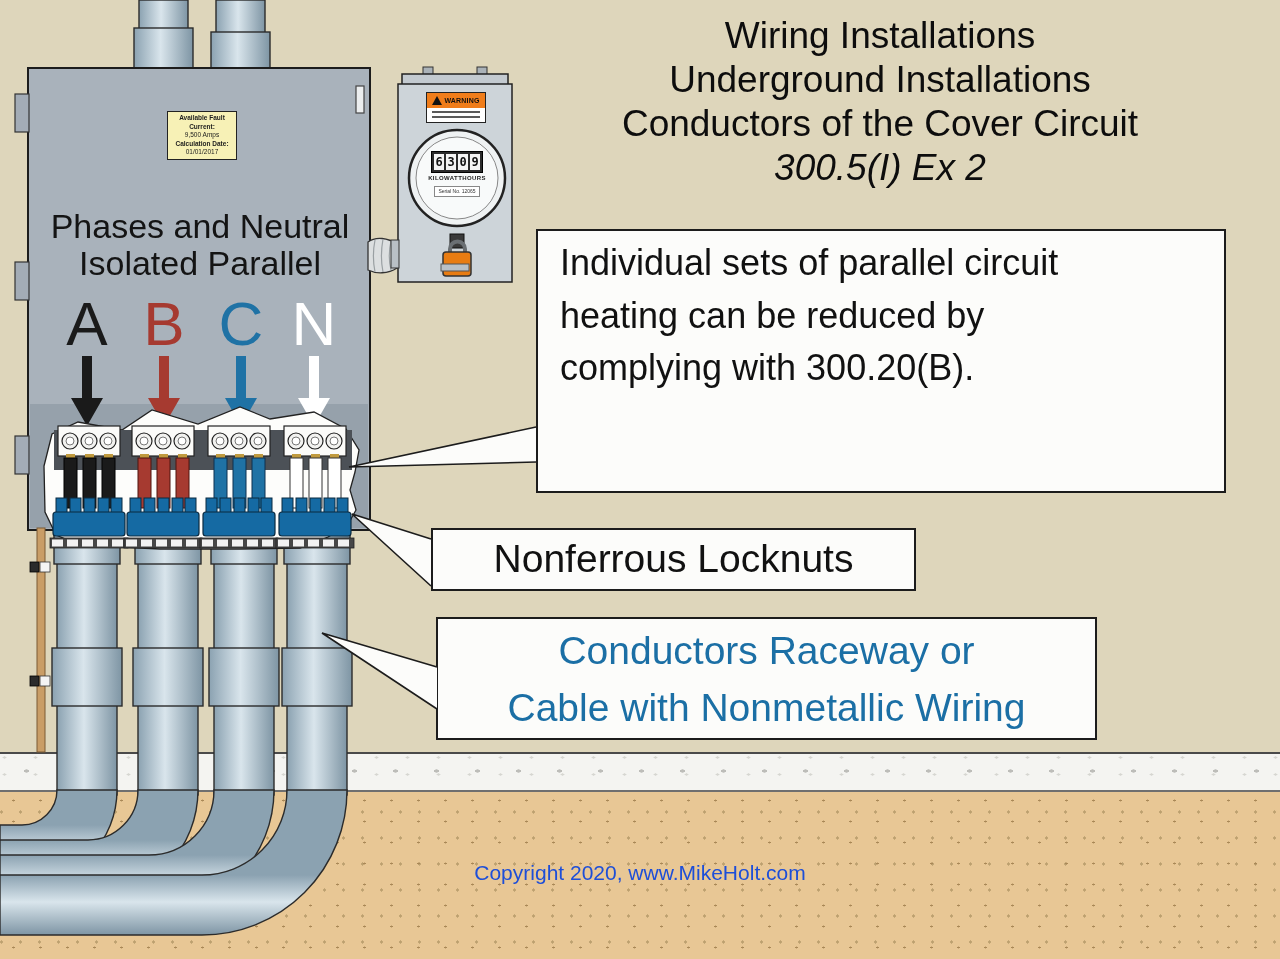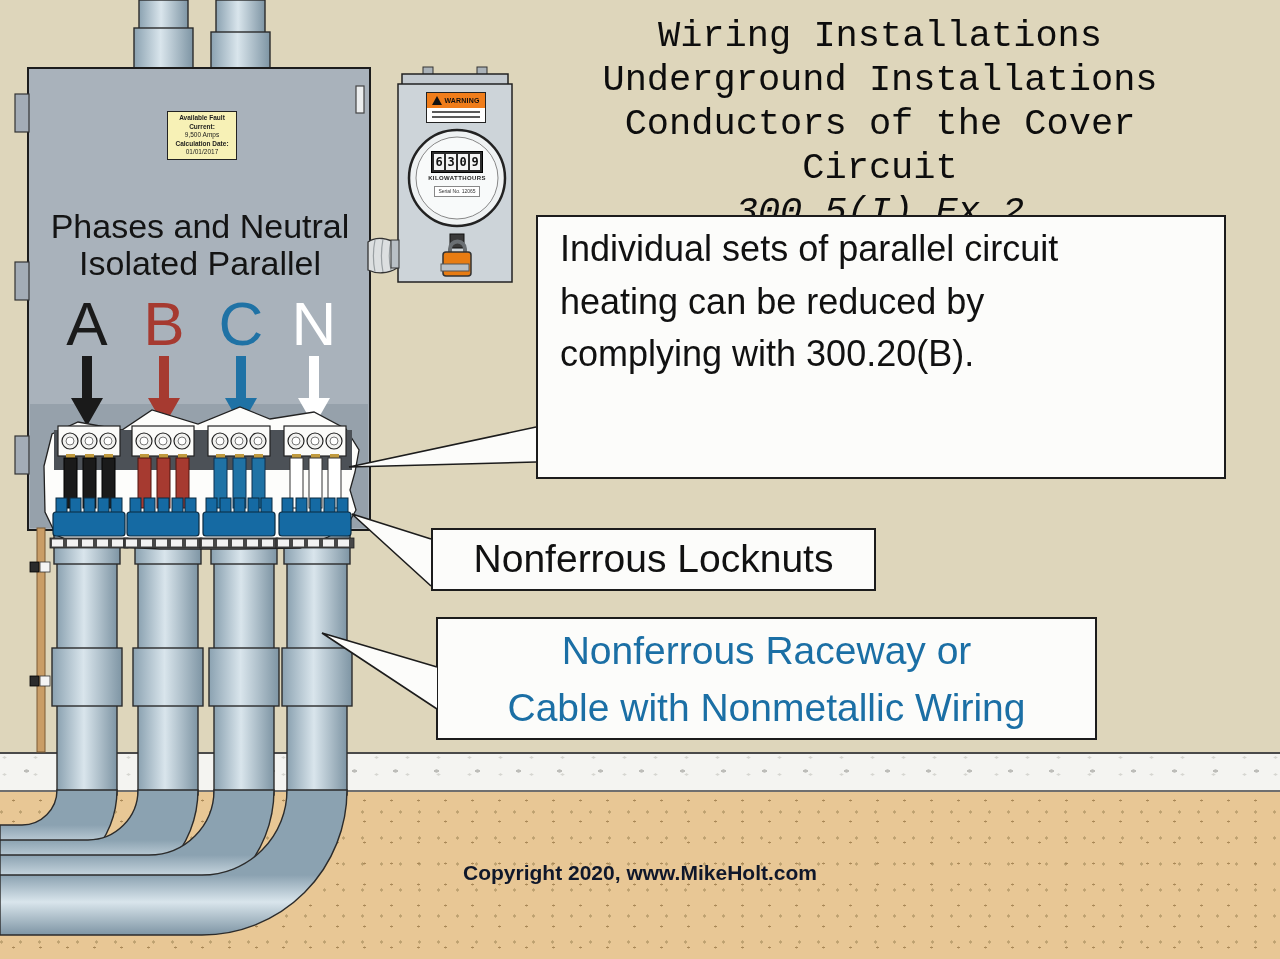--- a/index.html
+++ b/index.html
@@ -27,21 +27,21 @@
       radial-gradient(#bdbdb9 2.4px, transparent 3px),
       radial-gradient(#d6d6d1 1.7px, transparent 2.2px);
     background-size:41px 24px,31px 17px;
     background-position:6px 5px,20px 12px;
     border-top:2px solid #4a4a4a;border-bottom:2px solid #6f6f6f;
   }
   svg.art,svg.tails{left:0;top:0;width:1280px;height:959px;}
   svg.tails{pointer-events:none;}
   
   .title{left:540px;top:14px;width:680px;text-align:center;
-    font-size:37px;line-height:44px;color:#0d0d0d;font-family:Liberation Mono, monospace;}
+    font-size:37px;line-height:44px;color:#0d0d0d;}
   .title .t-line:last-child{font-style:italic;}
   .panel-heading{left:38px;top:208px;width:324px;text-align:center;
     font-size:34px;line-height:37px;color:#141414;}
   .phase-letter{top:294px;width:50px;text-align:center;font-size:62px;line-height:60px;}
   .ph-a{left:62px;color:#1a1a1a;}
   .ph-b{left:139px;color:#a63a30;}
   .ph-c{left:216px;color:#1f72a5;}
   .ph-n{left:289px;color:#ffffff;}
   
   .fault-label{left:167px;top:111px;width:70px;box-sizing:border-box;
@@ -56,27 +56,27 @@
   .warn-bar{height:2.5px;background:#5a5a5a;margin:2.5px 5px 0 5px;}
   .digits{left:431px;top:151px;width:52px;height:22px;box-sizing:border-box;
     background:#2b2b2b;border:1px solid #000;display:flex;gap:2px;padding:2px;}
   .digit{flex:1;background:#f4f4f4;color:#111;text-align:center;
     font-family:"DejaVu Sans Mono",monospace;font-size:12px;font-weight:bold;line-height:16px;}
   .kwh{left:420px;top:175px;width:74px;text-align:center;font-size:6px;font-weight:bold;color:#222;letter-spacing:.4px;}
   .serial{left:434px;top:186px;width:46px;height:11px;box-sizing:border-box;background:#fff;
     border:1px solid #888;font-size:5px;line-height:9px;text-align:center;color:#333;}
   
   .callout{background:#fcfcfa;border:2px solid #1c1c1c;box-sizing:border-box;color:#111;}
-  .co-main{left:536px;top:215px;width:690px;height:264px;
+  .co-main{left:536px;top:229px;width:690px;height:264px;
     font-size:36px;line-height:52.5px;padding:6px 0 0 22px;}
-  .co-locknuts{left:431px;top:528px;width:445px;height:63px;
+  .co-locknuts{left:431px;top:528px;width:485px;height:63px;
     font-size:39px;line-height:58px;text-align:center;}
   .co-raceway{left:436px;top:617px;width:661px;height:123px;
     font-size:39px;line-height:57px;text-align:center;color:#1b6fa5;padding-top:3px;}
-  .copyright{left:420px;top:861px;width:440px;text-align:center;font-size:21px;color:#0f172a;font-weight:bold;}
+  .copyright{left:420px;top:861px;width:440px;text-align:center;font-size:21px;color:#1d4ed8;}
 </style>
 </head>
 <body>
 
 <div class="canvas">
 
   <div class="abs dirt"></div>
   <div class="abs concrete"></div>
 
   <svg class="abs art" viewBox="0 0 1280 959">
@@ -344,21 +344,21 @@
     <div>Individual sets of parallel circuit</div>
     <div>heating can be reduced by</div>
     <div>complying with 300.20(B).</div>
   </div>
 
   <div class="abs callout co-locknuts">
     <span>Nonferrous Locknuts</span>
   </div>
 
   <div class="abs callout co-raceway">
-    <div>Nonferrous Raceway or</div>
+    <div>Conductors Raceway or</div>
     <div>Cable with Nonmetallic Wiring</div>
   </div>
 
   <div class="abs copyright">Copyright 2020, www.MikeHolt.com</div>
 
   <svg class="abs tails" viewBox="0 0 1280 959">
     <path d="M536,427 L349,467 L536,462" fill="#fcfcfa" stroke="#1c1c1c" stroke-width="1.6"></path>
     <path d="M431,539 L352,514 L431,586" fill="#fcfcfa" stroke="#1c1c1c" stroke-width="1.6"></path>
     <path d="M437,667 L322,633 L437,709" fill="#fcfcfa" stroke="#1c1c1c" stroke-width="1.6"></path>
   </svg>

